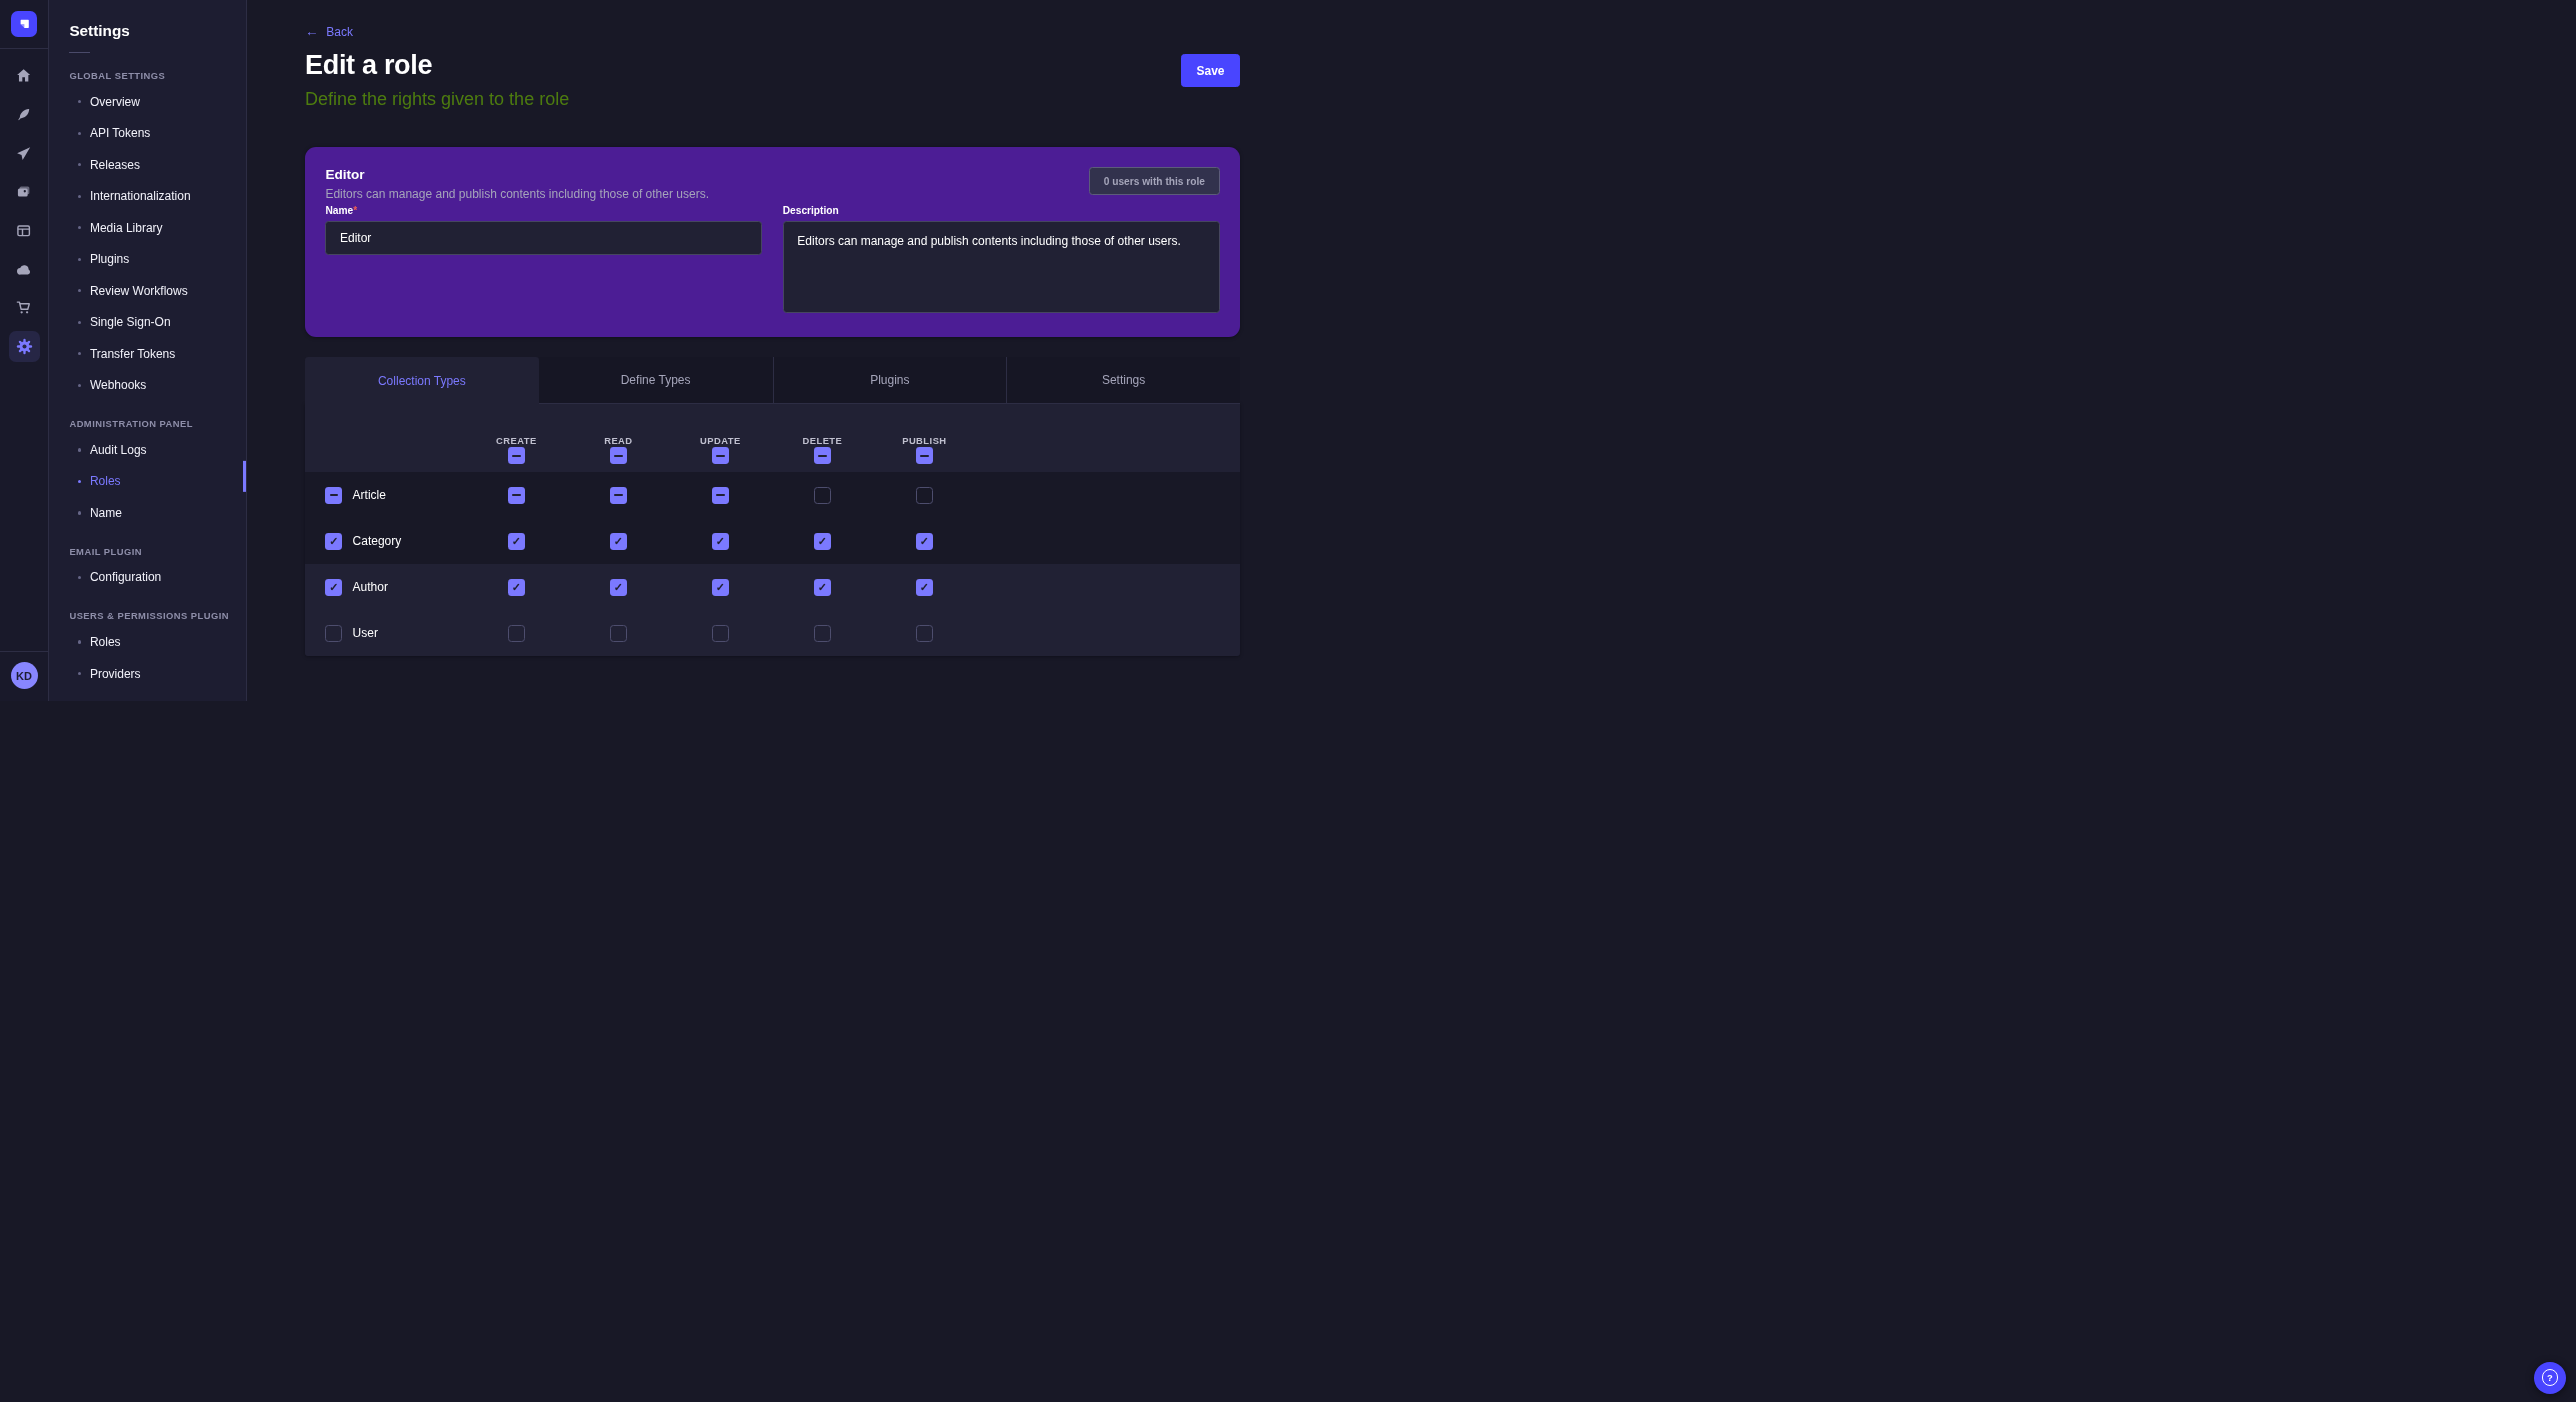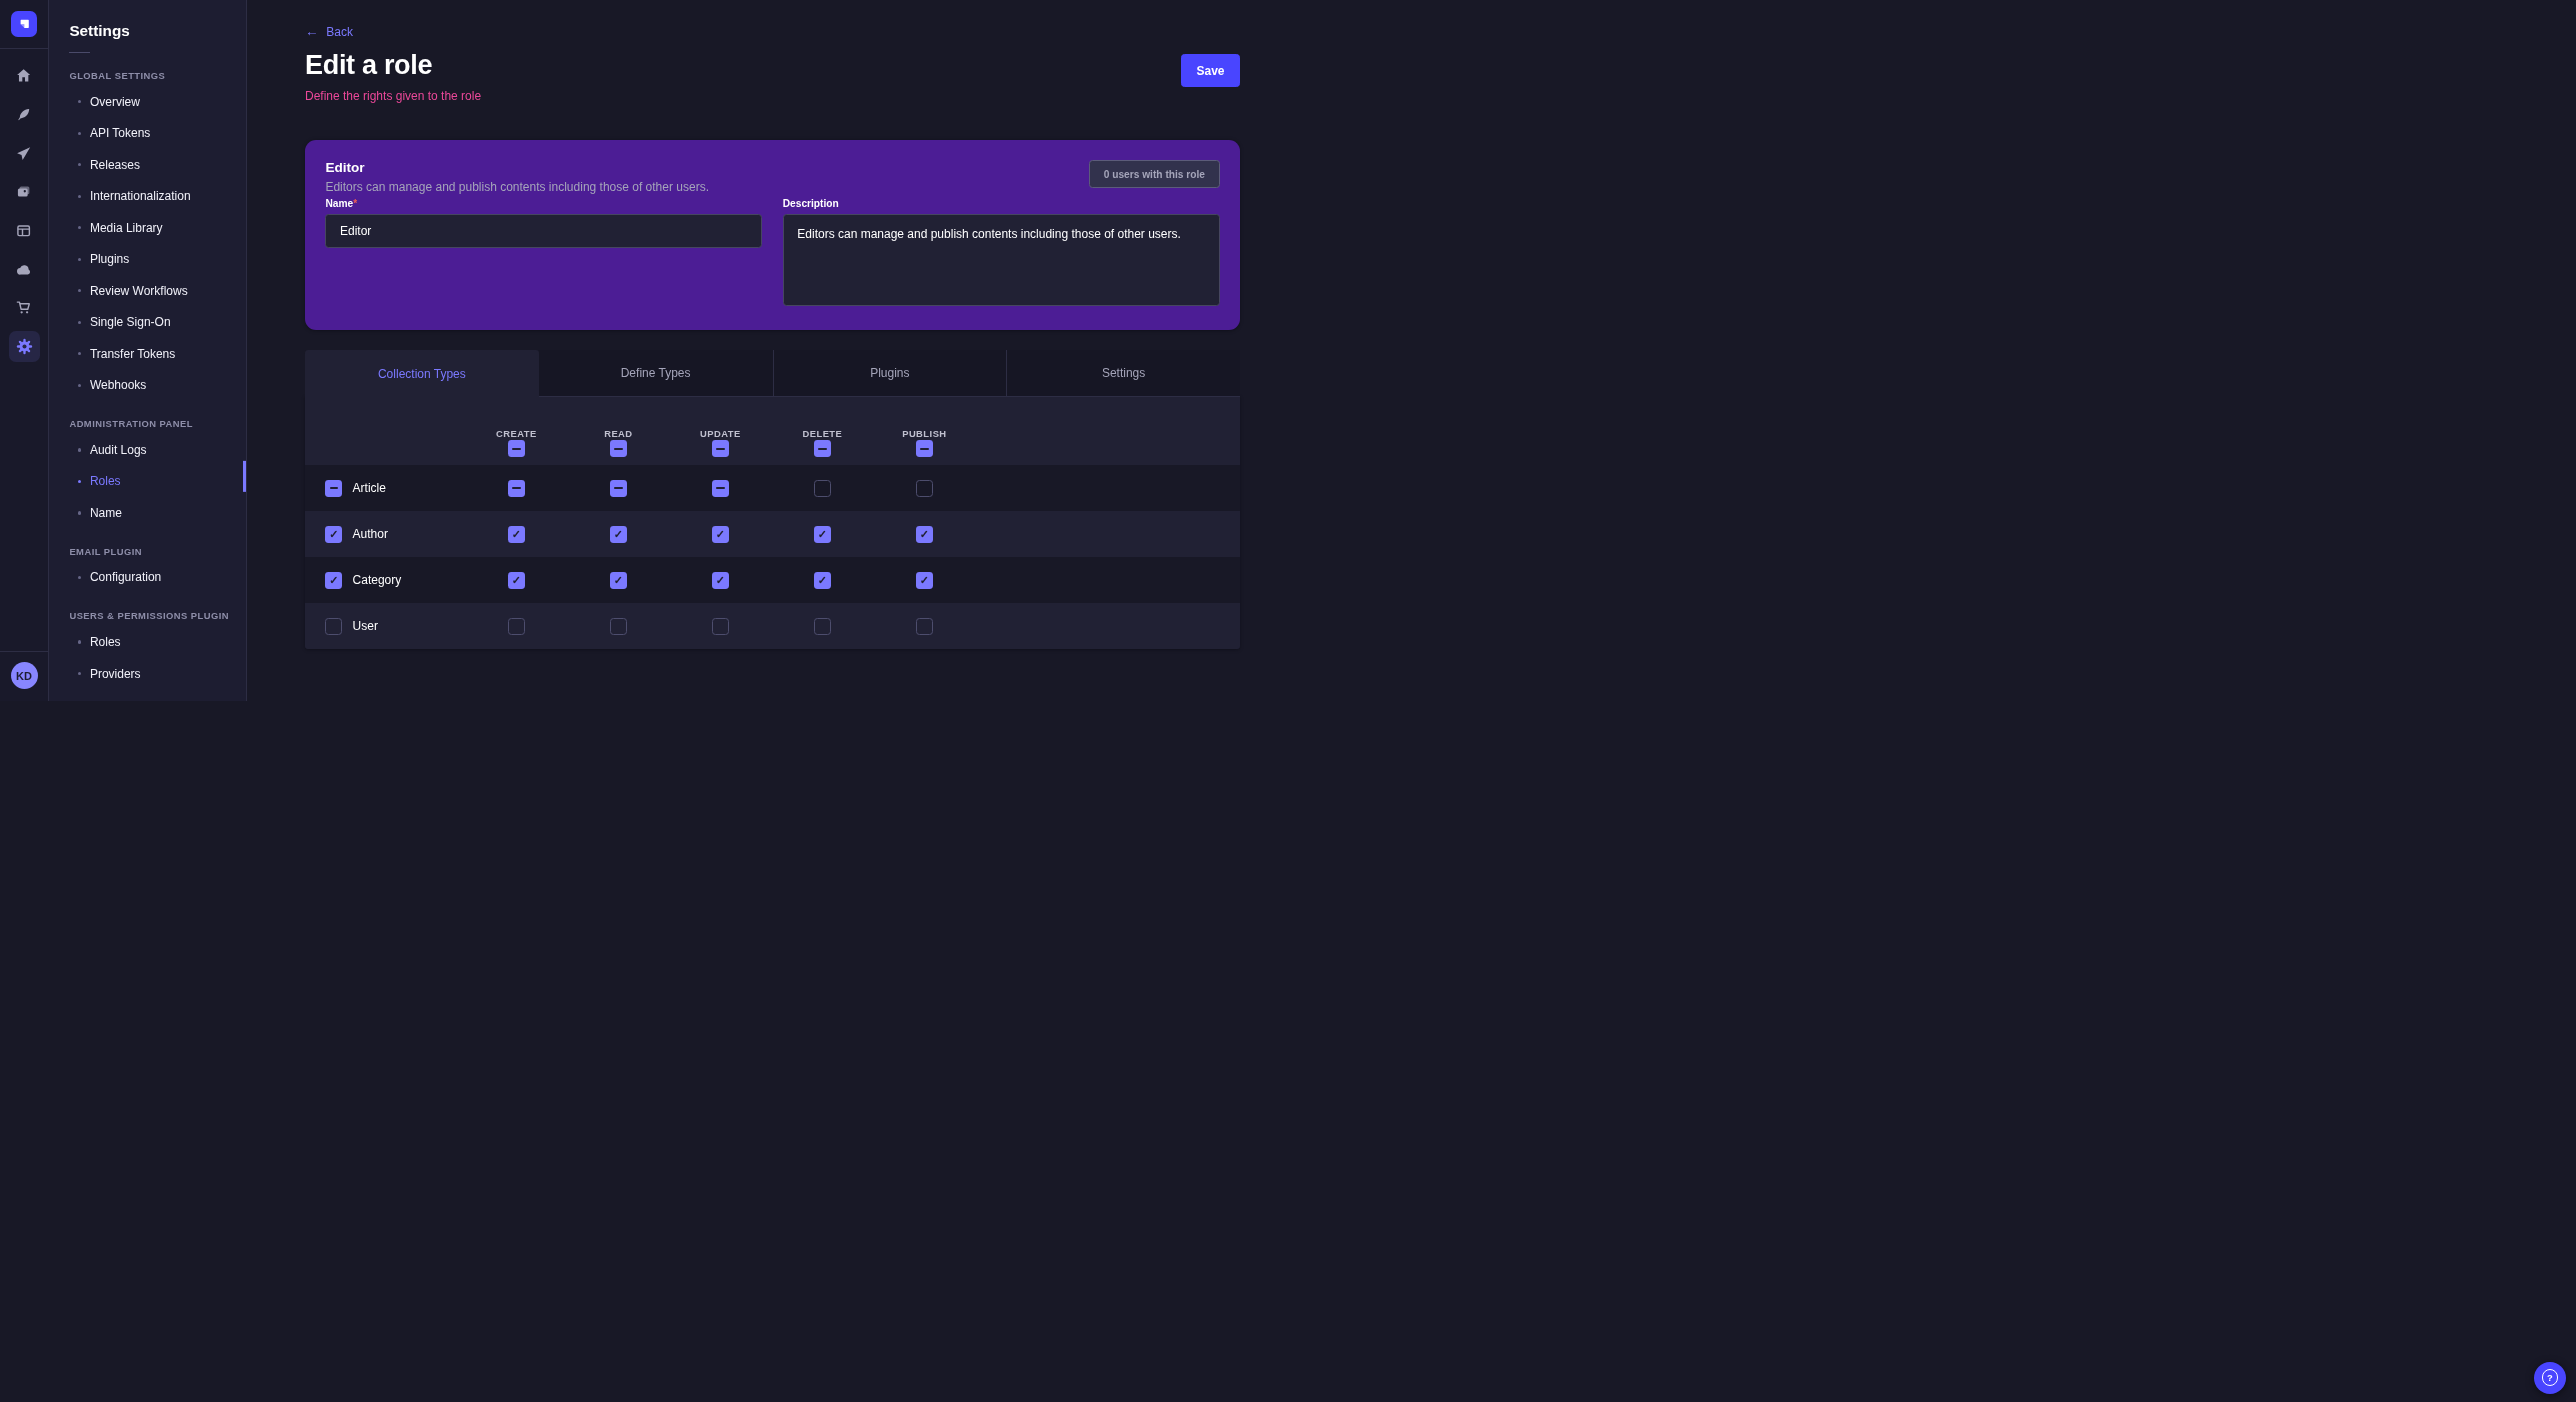--- a/index.html
+++ b/index.html
@@ -56,21 +56,21 @@
   .active-indicator{
     position:absolute;right:0;top:50%;transform:translateY(-65%);
     width:2.6px;height:31px;background:#7b79ff;
   }
   
   .content{flex:1;padding:24px 48px 0 58px;overflow:hidden;position:relative;}
   .back-link{display:inline-flex;align-items:center;gap:7.7px;color:#7b79ff;font-size:12px;text-decoration:none;cursor:pointer;}
   .back-arrow{font-size:13.6px;line-height:1;}
   .header-row{display:flex;justify-content:space-between;align-items:flex-start;margin-top:11px;}
   .page-title{font-size:27px;font-weight:700;margin:0;letter-spacing:-0.3px;}
-  .page-subtitle{font-size:12px;color:#ec4899;margin:7.7px 0 0;}
+  .page-subtitle{font-size:18px;color:#4d7c0f;margin:7.7px 0 0;}
   .save-btn{
     background:#4945ff;border:0.9px solid #4945ff;color:#fff;border-radius:3.4px;
     padding:8.5px 14.5px;font-size:12px;font-weight:600;cursor:pointer;margin-top:4.3px;
     font-family:inherit;
   }
   
   .role-card{
     margin-top:37px;background:#4c1d95;border-radius:11px;padding:20.4px;
     box-shadow:0 0.9px 3.4px rgba(3,3,8,.35);
   }
@@ -387,45 +387,45 @@
             <div class="cell">
               <div class="cb indeterminate"></div>
             </div>
             <div class="cell">
               <div class="cb unchecked"></div>
             </div>
             <div class="cell">
               <div class="cb unchecked"></div>
             </div>
           </div>
+          <div class="trow dark">
+            <div class="row-name">
+              <div class="cb checked"></div>
+              <span class="row-label">Category</span>
+            </div>
+            <div class="cell">
+              <div class="cb checked"></div>
+            </div>
+            <div class="cell">
+              <div class="cb checked"></div>
+            </div>
+            <div class="cell">
+              <div class="cb checked"></div>
+            </div>
+            <div class="cell">
+              <div class="cb checked"></div>
+            </div>
+            <div class="cell">
+              <div class="cb checked"></div>
+            </div>
+          </div>
           <div class="trow light">
             <div class="row-name">
               <div class="cb checked"></div>
               <span class="row-label">Author</span>
-            </div>
-            <div class="cell">
-              <div class="cb checked"></div>
-            </div>
-            <div class="cell">
-              <div class="cb checked"></div>
-            </div>
-            <div class="cell">
-              <div class="cb checked"></div>
-            </div>
-            <div class="cell">
-              <div class="cb checked"></div>
-            </div>
-            <div class="cell">
-              <div class="cb checked"></div>
-            </div>
-          </div>
-          <div class="trow dark">
-            <div class="row-name">
-              <div class="cb checked"></div>
-              <span class="row-label">Category</span>
             </div>
             <div class="cell">
               <div class="cb checked"></div>
             </div>
             <div class="cell">
               <div class="cb checked"></div>
             </div>
             <div class="cell">
               <div class="cb checked"></div>
             </div>

